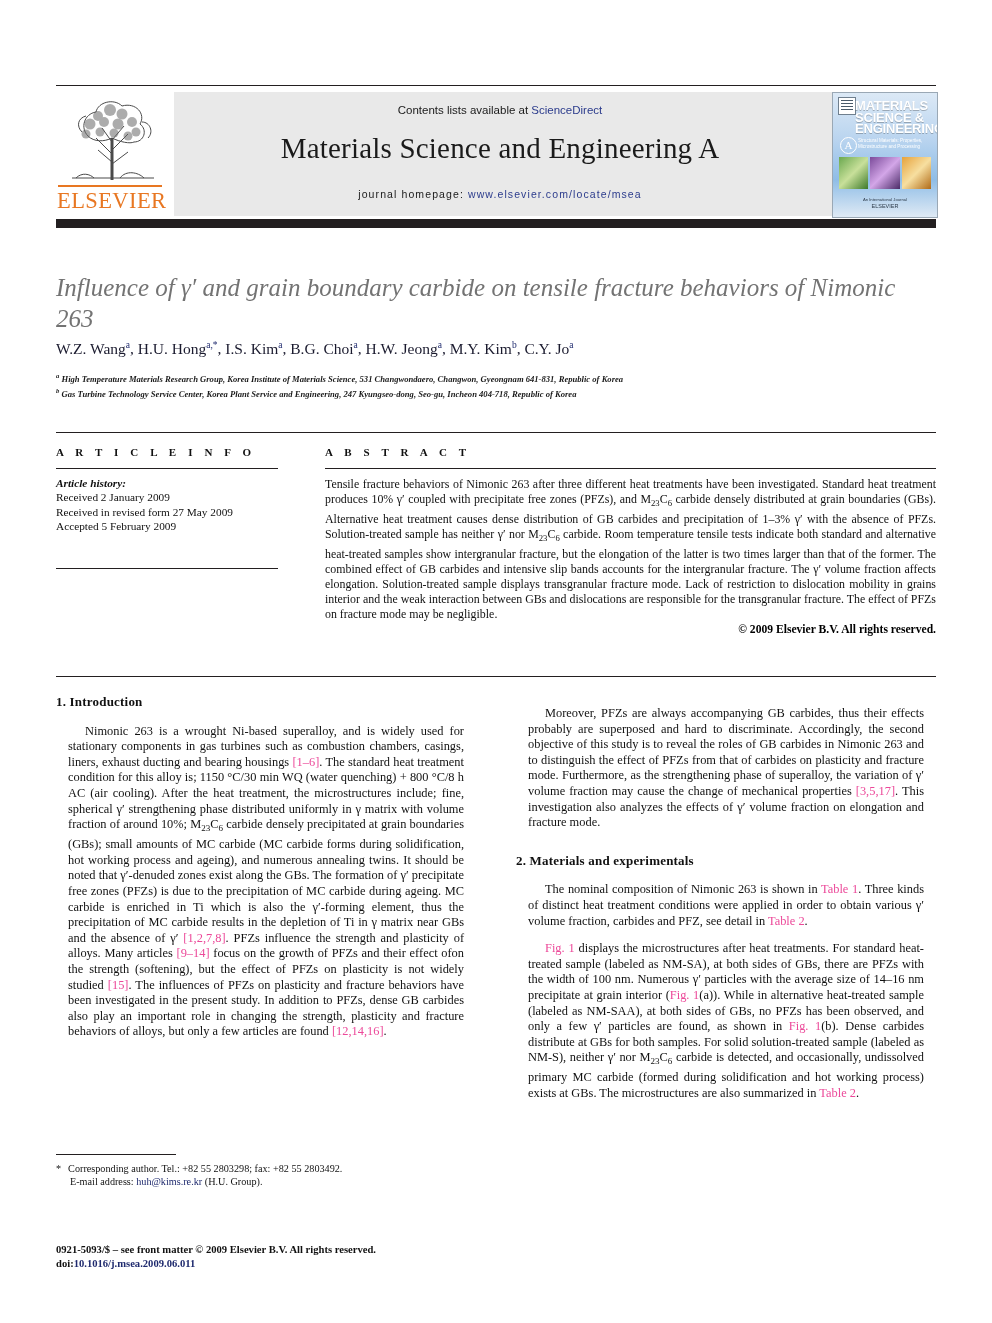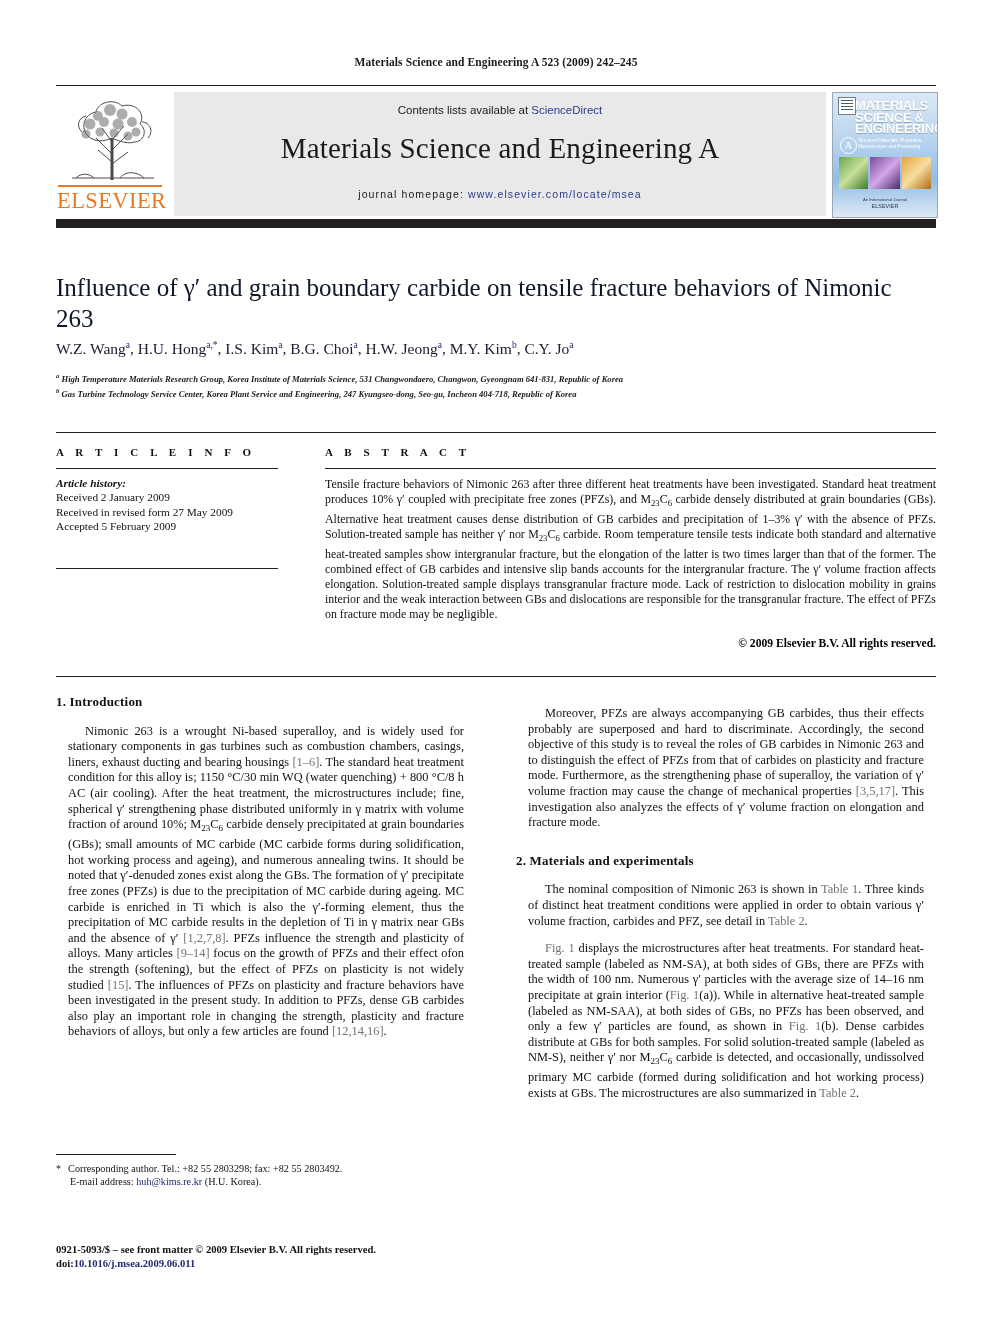--- a/index.html
+++ b/index.html
@@ -62,21 +62,21 @@
   .elsevier-rule {
     position: absolute;
     left: 2px; top: 93px;
     width: 104px; height: 2px;
     background: #E87722;
   }
 
   .journal-box {
     position: absolute;
     left: 118px; top: 6px;
-    width: 652px;
+    width: 764px;
     height: 124px;
     background: #e9e9e9;
   }
   .contents-line {
     position: absolute;
     left: 0; top: 12px;
     width: 652px;
     text-align: center;
     font-family: "Liberation Sans", sans-serif;
     font-size: 11.5px;
@@ -193,21 +193,22 @@
   }
 
   
   .title {
     position: absolute;
     left: 56px; top: 272px;
     width: 860px;
     font-family: "Liberation Serif", serif;
     font-size: 25px;
     line-height: 31px;
-    color: #0f172a;
+    color: #737373;
+    font-style: italic;
   }
   .authors {
     position: absolute;
     left: 56px; top: 340px;
     width: 880px;
     font-family: "Liberation Serif", serif;
     font-size: 15.5px;
     color: #1a1a2e;
   }
   .authors sup { font-size: 9.5px; color:#1f2a6e; }
@@ -267,21 +268,21 @@
     margin: 10px 0 8px 0;
   }
   .abs-body {
     font-family: "Liberation Serif", serif;
     font-size: 11.9px;
     line-height: 15.2px;
     text-align: justify;
     color: #111;
   }
   .abs-copy {
-    margin-top: 14px;
+    margin-top: 0;
     text-align: right;
     font-weight: bold;
     font-size: 11.6px;
   }
   .band-rule-bottom {
     position: absolute;
     left: 56px; top: 676px;
     width: 880px; height: 1px;
     background: #231f20;
   }
@@ -302,21 +303,21 @@
   .col h2 {
     font-family: "Liberation Serif", serif;
     font-size: 13px;
     font-weight: bold;
     margin: 0 0 14px 0;
     letter-spacing: 0.2px;
   }
   .col h2.spaced { margin-top: 22px; }
   .col p { margin: 12px; text-indent: 17px; }
   .col p + p { margin-top: 0; }
-  .ref { color: #737373; }
+  .ref { color: #ec4899; }
 
   
   .foot-rule {
     position: absolute;
     left: 56px; top: 1154px;
     width: 120px; height: 1px;
     background: #231f20;
   }
   .foot-note {
     position: absolute;
@@ -343,21 +344,20 @@
   }
   .issn-block .doi { color: #1f2a6e; font-weight: bold; }
   sub { font-size: 73%; }
   sup { font-size: 73%; }
 </style>
 </head>
 <body>
 
 <div class="page">
 
-  <div class="running-head">Materials Science and Engineering A 523 (2009) 242–245</div>
 
   <div class="masthead">
 
     <div class="elsevier-block">
       <svg class="tree-svg" width="108" height="92" viewBox="0 0 108 92">
         <g stroke="#4a4a4a" stroke-width="1" fill="none">
           <path d="M54 88 L54 46" stroke-width="3"></path>
           <path d="M54 62 L38 46 M54 58 L70 42 M54 50 L44 36 M54 48 L66 34 M54 70 L40 58 M54 72 L70 60"></path>
           <path d="M30 44 C22 36 26 22 38 20 C40 10 56 6 64 14 C78 10 88 22 82 32 C90 38 86 50 76 50"></path>
           <path d="M30 44 C36 50 46 50 54 46 C62 50 72 52 76 50"></path>
@@ -453,21 +453,21 @@
     <p>The nominal composition of Nimonic 263 is shown in <span class="ref">Table 1</span>. Three kinds of distinct heat treatment conditions were applied in order to obtain various γ′ volume fraction, carbides and PFZ, see detail in <span class="ref">Table 2</span>.</p>
     <p><span class="ref">Fig. 1</span> displays the microstructures after heat treatments. For standard heat-treated sample (labeled as NM-SA), at both sides of GBs, there are PFZs with the width of 100 nm. Numerous γ′ particles with the average size of 14–16 nm precipitate at grain interior (<span class="ref">Fig. 1</span>(a)). While in alternative heat-treated sample (labeled as NM-SAA), at both sides of GBs, no PFZs has been observed, and only a few γ′ particles are found, as shown in <span class="ref">Fig. 1</span>(b). Dense carbides distribute at GBs for both samples. For solid solution-treated sample (labeled as NM-S), neither γ′ nor M<sub>23</sub>C<sub>6</sub> carbide is detected, and occasionally, undissolved primary MC carbide (formed during solidification and hot working process) exists at GBs. The microstructures are also summarized in <span class="ref">Table 2</span>.</p>
   </div>
 
   <div class="foot-rule"></div>
   <div class="foot-note">
     <div><span class="ast">*</span>Corresponding author. Tel.: +82 55 2803298; fax: +82 55 2803492.</div>
     <div style="padding-left:14px;">
       <span class="em-lbl">E-mail address:</span>
       <span class="mail">huh@kims.re.kr</span>
-      <span>(H.U. Korea).</span>
+      <span>(H.U. Group).</span>
     </div>
   </div>
 
   <div class="issn-block">
     <div>0921-5093/$ – see front matter © 2009 Elsevier B.V. All rights reserved.</div>
     <div><span>doi:</span><span class="doi">10.1016/j.msea.2009.06.011</span></div>
   </div>
 
 </div>
 

